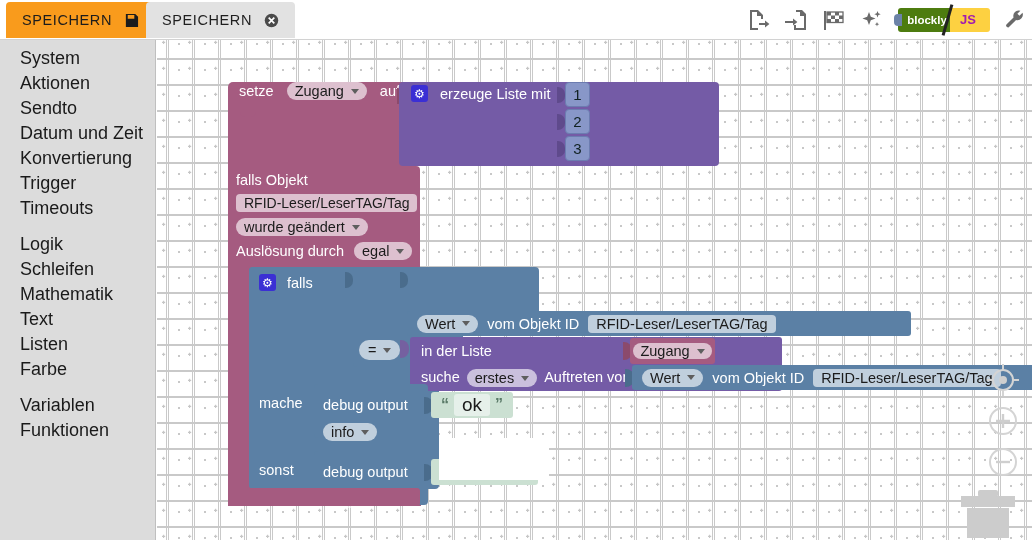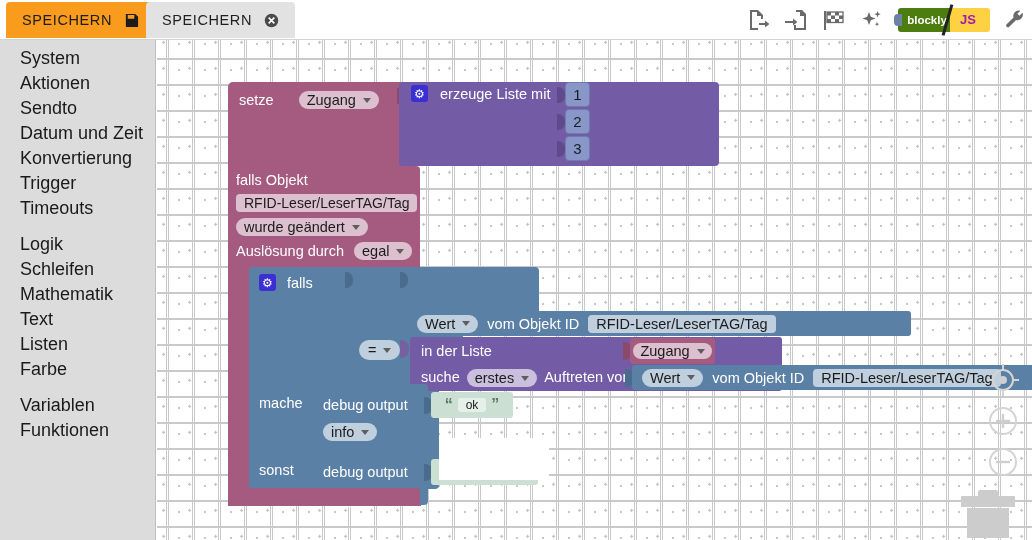--- a/index.html
+++ b/index.html
@@ -243,21 +243,21 @@
       <pattern id="crossp" width="26" height="26" patternUnits="userSpaceOnUse">
         <path d="M5 2.4h3.2M6.6 0.8v3.2" stroke="#c6c6c6" stroke-width="1.1"></path>
       </pattern>
     </defs>
     <rect width="875" height="500" fill="url(#crossp)"></rect>
   </svg>
 
   <div class="blk" style="left:71px; top:42px; width:175px; height:84px; background:#a55b80; border-radius:5px 0 0 0;">
     <div style="position:absolute;left:12px;top:30px;width:16px;height:5px;background:#a55b80;border-radius:0 0 6px 6px;"></div>
   </div>
-  <div class="blk" style="left:82px; top:51px; display:flex; align-items:center; gap:25px;text-align:right;">
+  <div class="blk" style="left:82px; top:42px; display:flex; align-items:center; gap:13px;text-align:right;">
     <span class="lbl">setze</span>
     <span class="field">
       <span>Zugang</span>
       <i class="caret"></i>
     </span>
     <span class="lbl">auf</span>
   </div>
 
   <div class="blk" style="left:240px;top:48px;width:8px;height:16px;background:#8b4a6c;border-radius:0 7px 7px 0;"></div>
 
@@ -365,21 +365,21 @@
   <div class="blk lbl" style="left:102px; top:355px;">mache</div>
   <div class="blk" style="left:157px; top:344px; width:114px; height:54px; background:#5b80a5; border-radius:4px;"></div>
   <div class="blk lbl" style="left:166px; top:357px;">debug output</div>
   <div class="blk field" style="left:166px; top:383px;">
     <span>info</span>
     <i class="caret"></i>
   </div>
   <div class="blk" style="left:267px;top:357px;width:9px;height:17px;background:#4a6c8c;border-radius:0 8px 8px 0;"></div>
   <div class="blk" style="left:274px; top:352px; width:82px; height:26px; background:#cbe0d2; border-radius:3px; display:flex; align-items:center; justify-content:center; gap:5px;">
     <span style="color:#5a7a68;font-size:16px;font-weight:bold;line-height:1;">“</span>
-    <span style="background:#e6f0ea;border-radius:3px;padding:0 8px;font-size:12px;color:#1b1b1b;">ok</span>
+    <span style="background:#e6f0ea;border-radius:3px;padding:0 8px;font-size:19px;color:#1b1b1b;">ok</span>
     <span style="color:#5a7a68;font-size:16px;font-weight:bold;line-height:1;">”</span>
   </div>
 
   <div class="blk lbl" style="left:102px; top:422px;">sonst</div>
   <div class="blk" style="left:157px; top:411px; width:114px; height:54px; background:#5b80a5; border-radius:4px;"></div>
   <div class="blk lbl" style="left:166px; top:424px;">debug output</div>
   <div class="blk field" style="left:166px; top:450px;">
     <span>info</span>
     <i class="caret"></i>
   </div>

